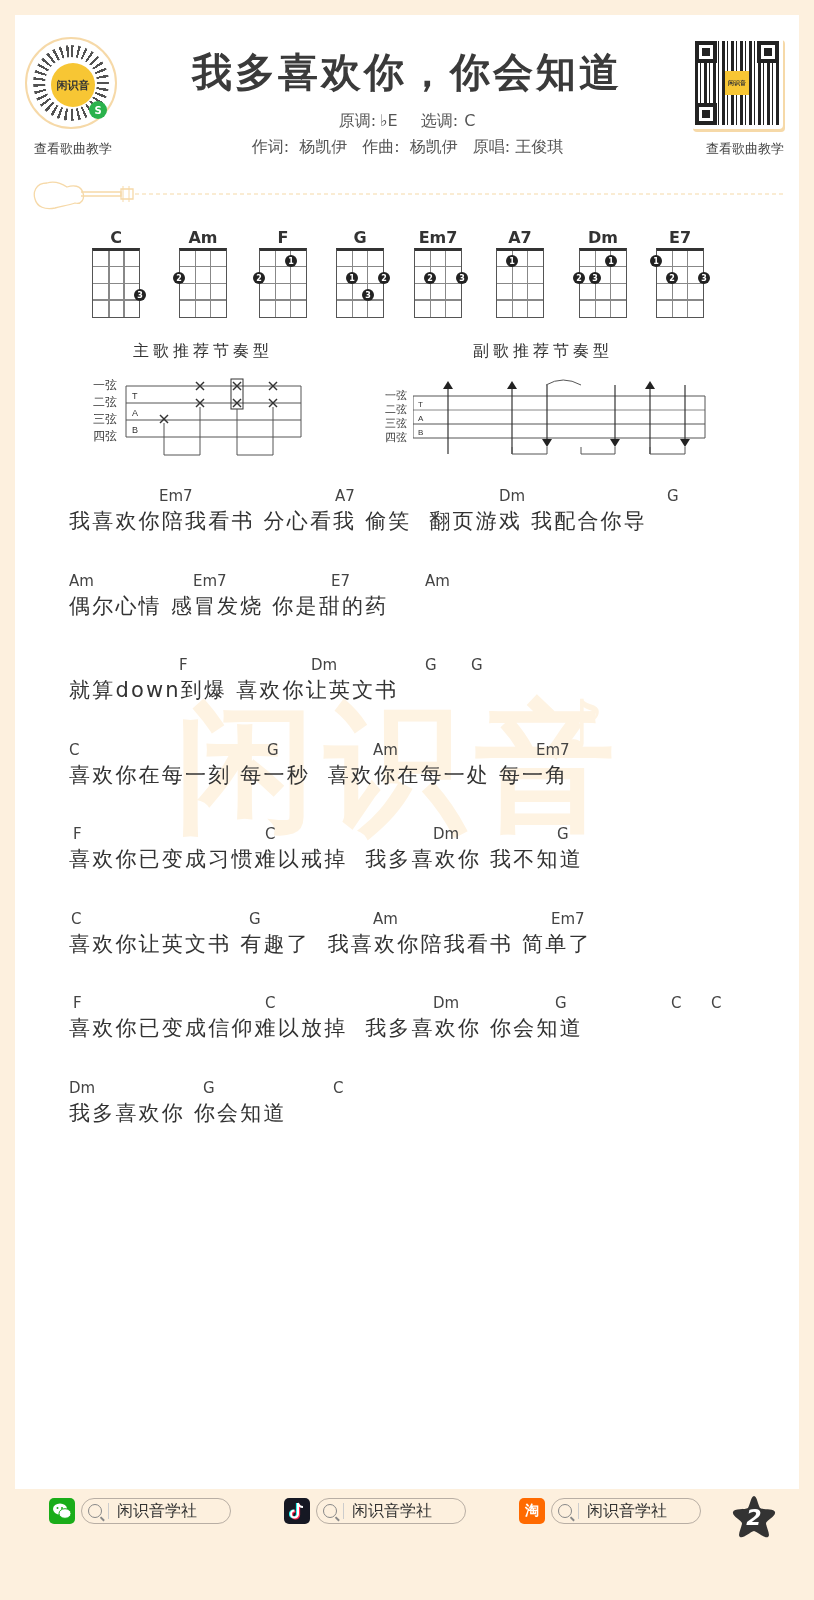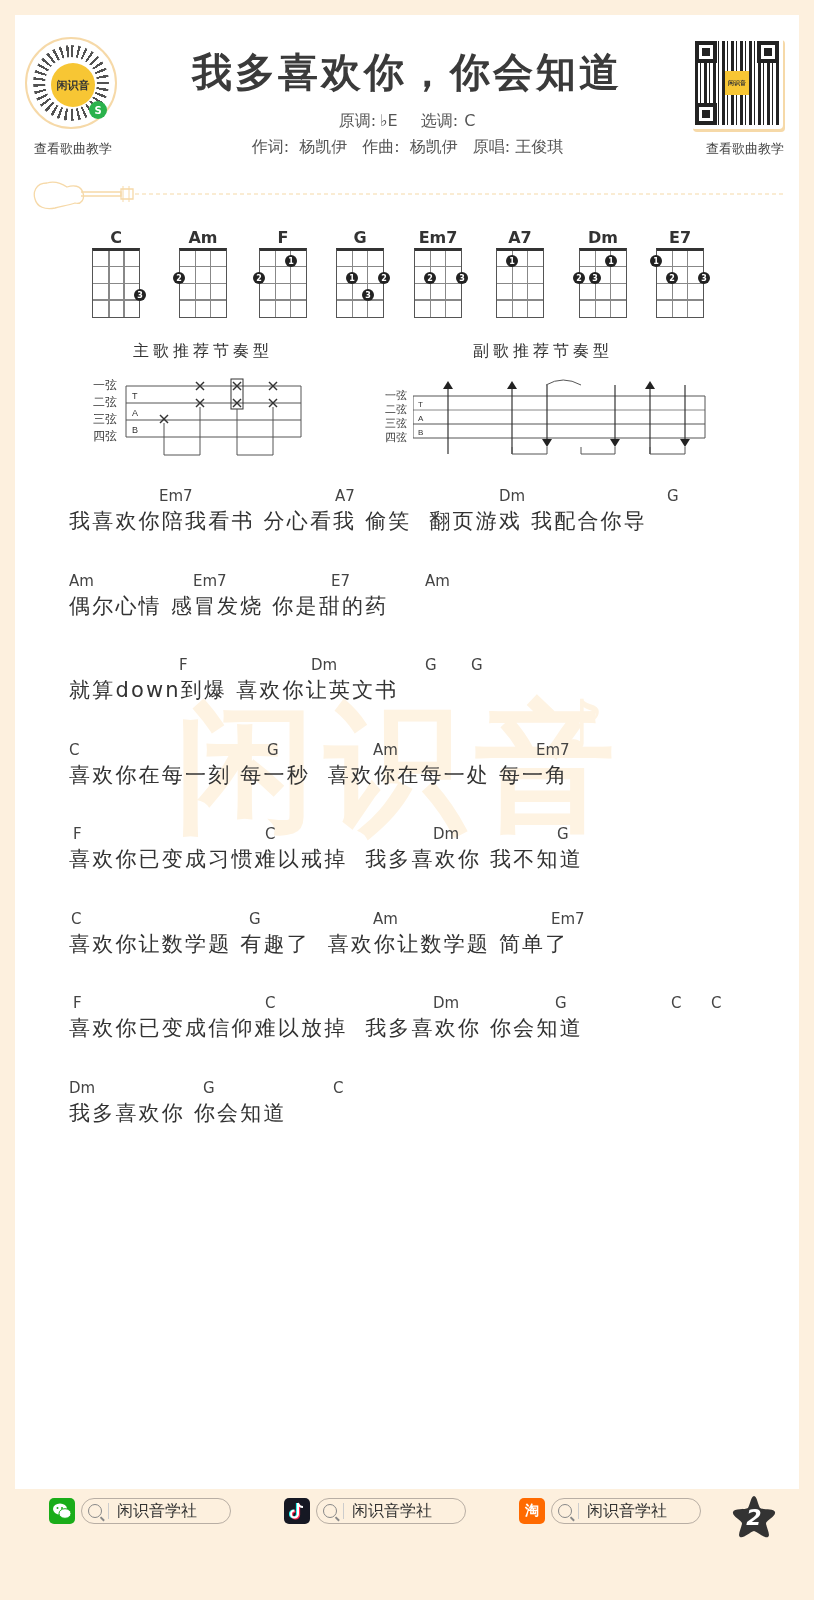--- a/index.html
+++ b/index.html
@@ -312,21 +312,21 @@
       </div>
       <div class="text">喜欢你已变成习惯难以戒掉  我多喜欢你 我不知道</div>
     </div>
     <div class="line">
       <div class="chords-row">
         <span class="ch" style="left:2px">C</span>
         <span class="ch" style="left:180px">G</span>
         <span class="ch" style="left:304px">Am</span>
         <span class="ch" style="left:482px">Em7</span>
       </div>
-      <div class="text">喜欢你让数学题 有趣了  喜欢你让数学题 简单了</div>
+      <div class="text">喜欢你让英文书 有趣了  我喜欢你陪我看书 简单了</div>
     </div>
     <div class="line">
       <div class="chords-row">
         <span class="ch" style="left:4px">F</span>
         <span class="ch" style="left:196px">C</span>
         <span class="ch" style="left:364px">Dm</span>
         <span class="ch" style="left:486px">G</span>
         <span class="ch" style="left:602px">C</span>
         <span class="ch" style="left:642px">C</span>
       </div>

